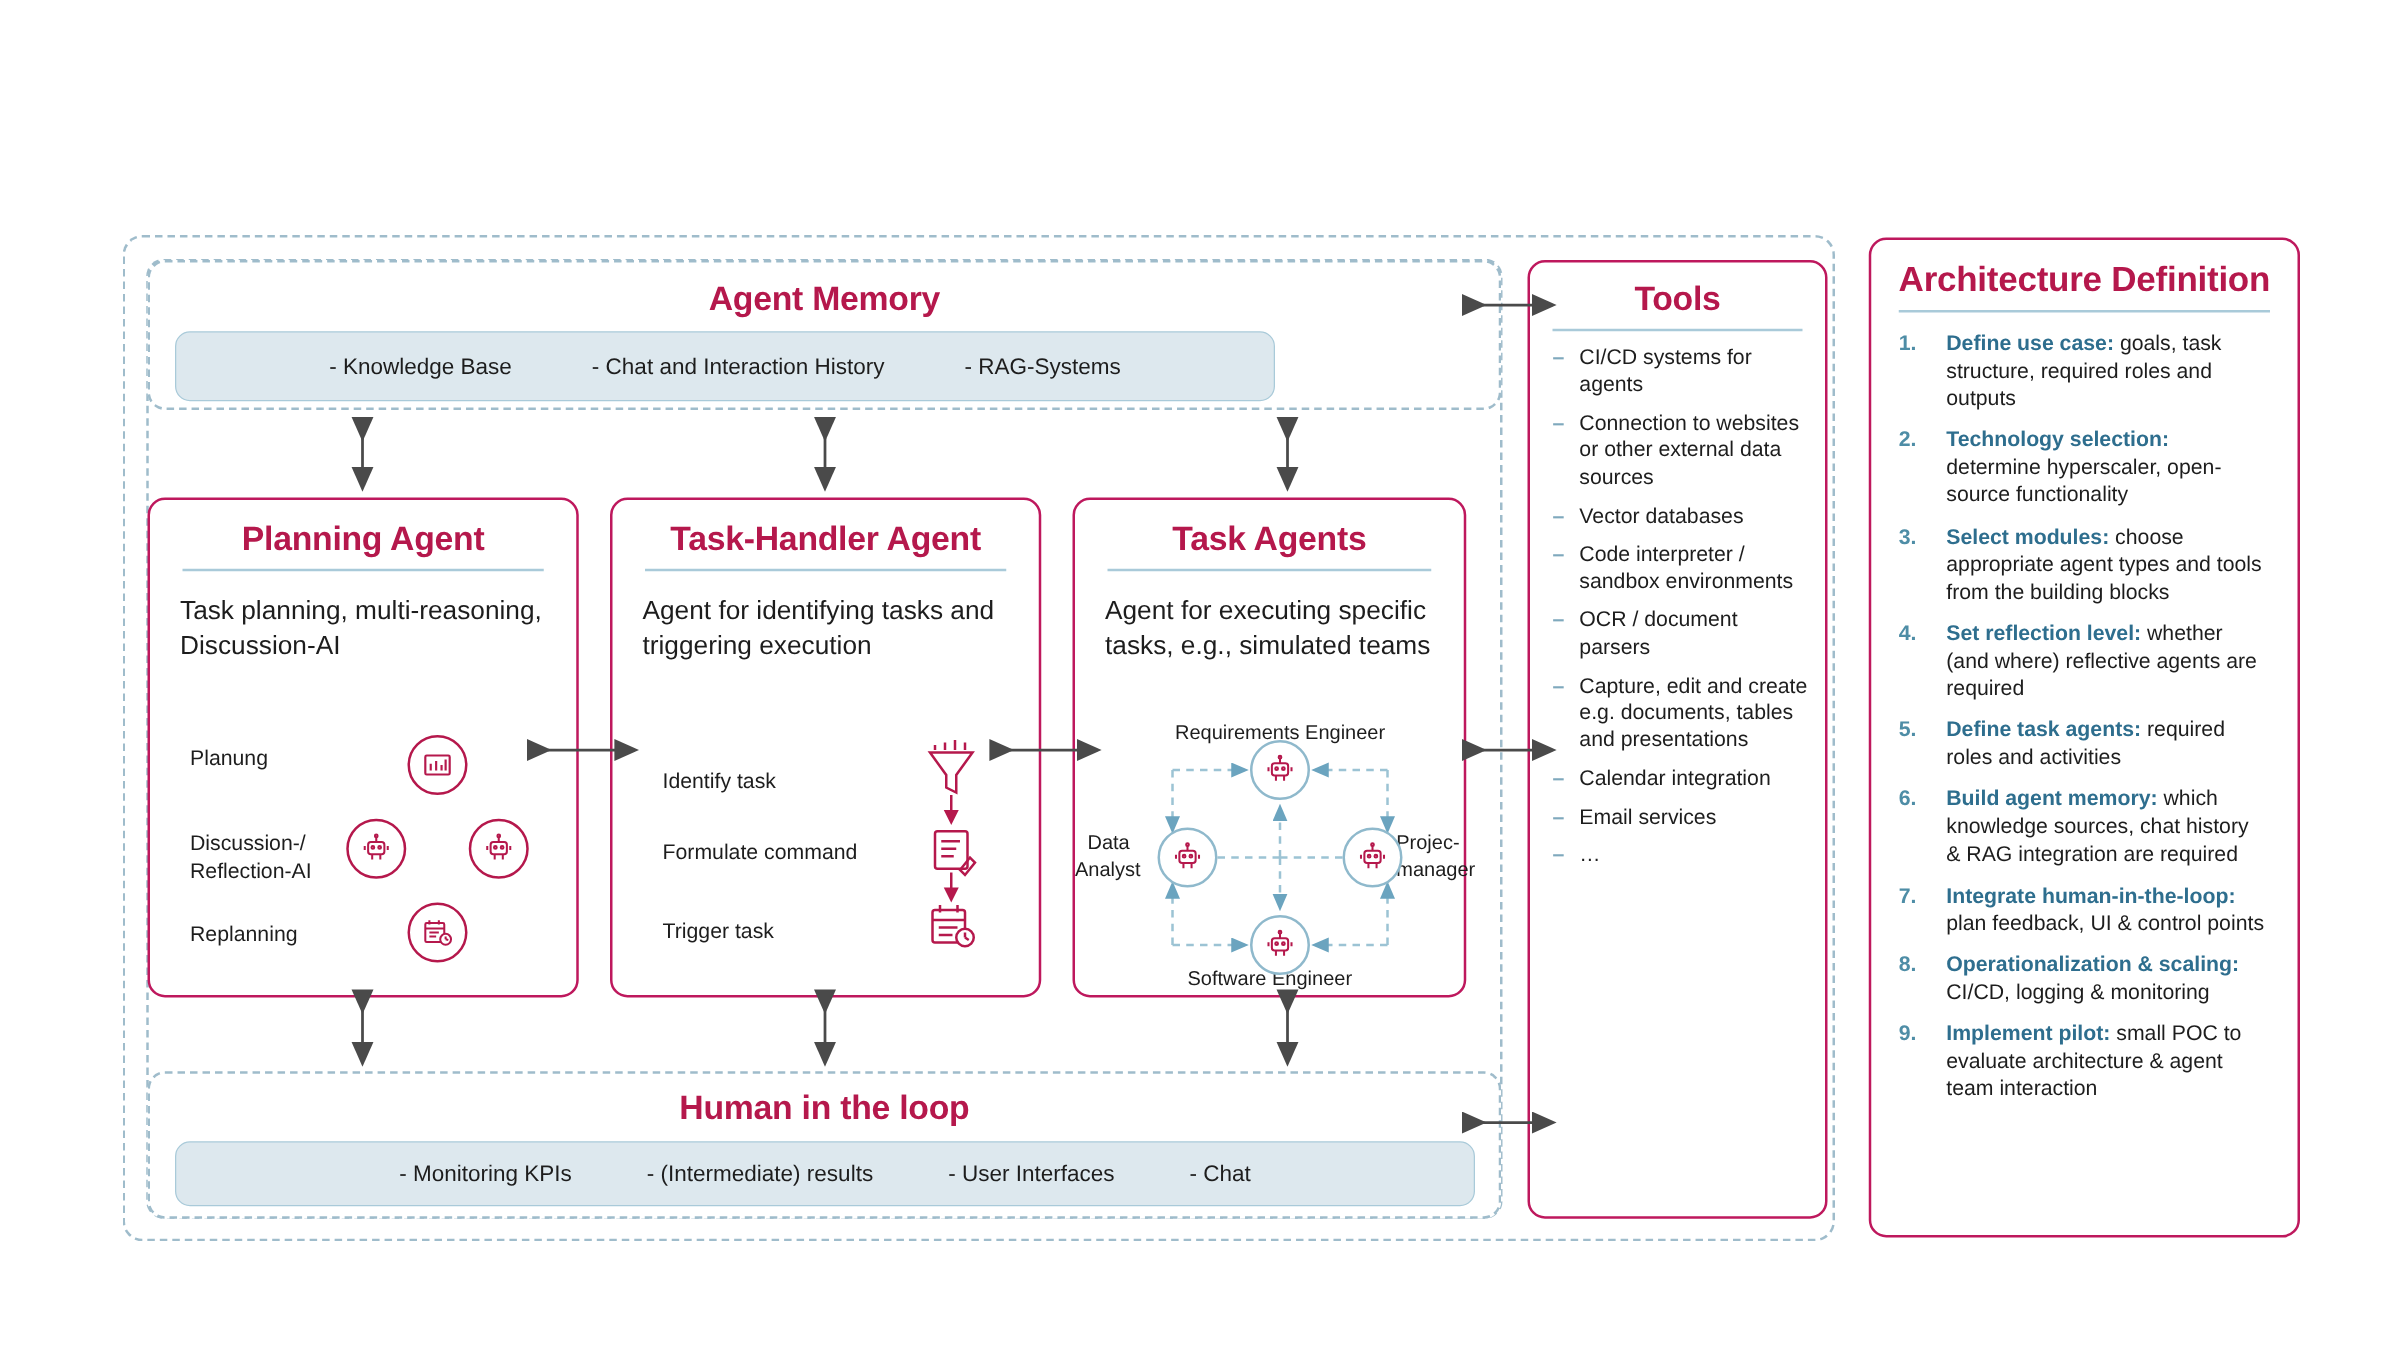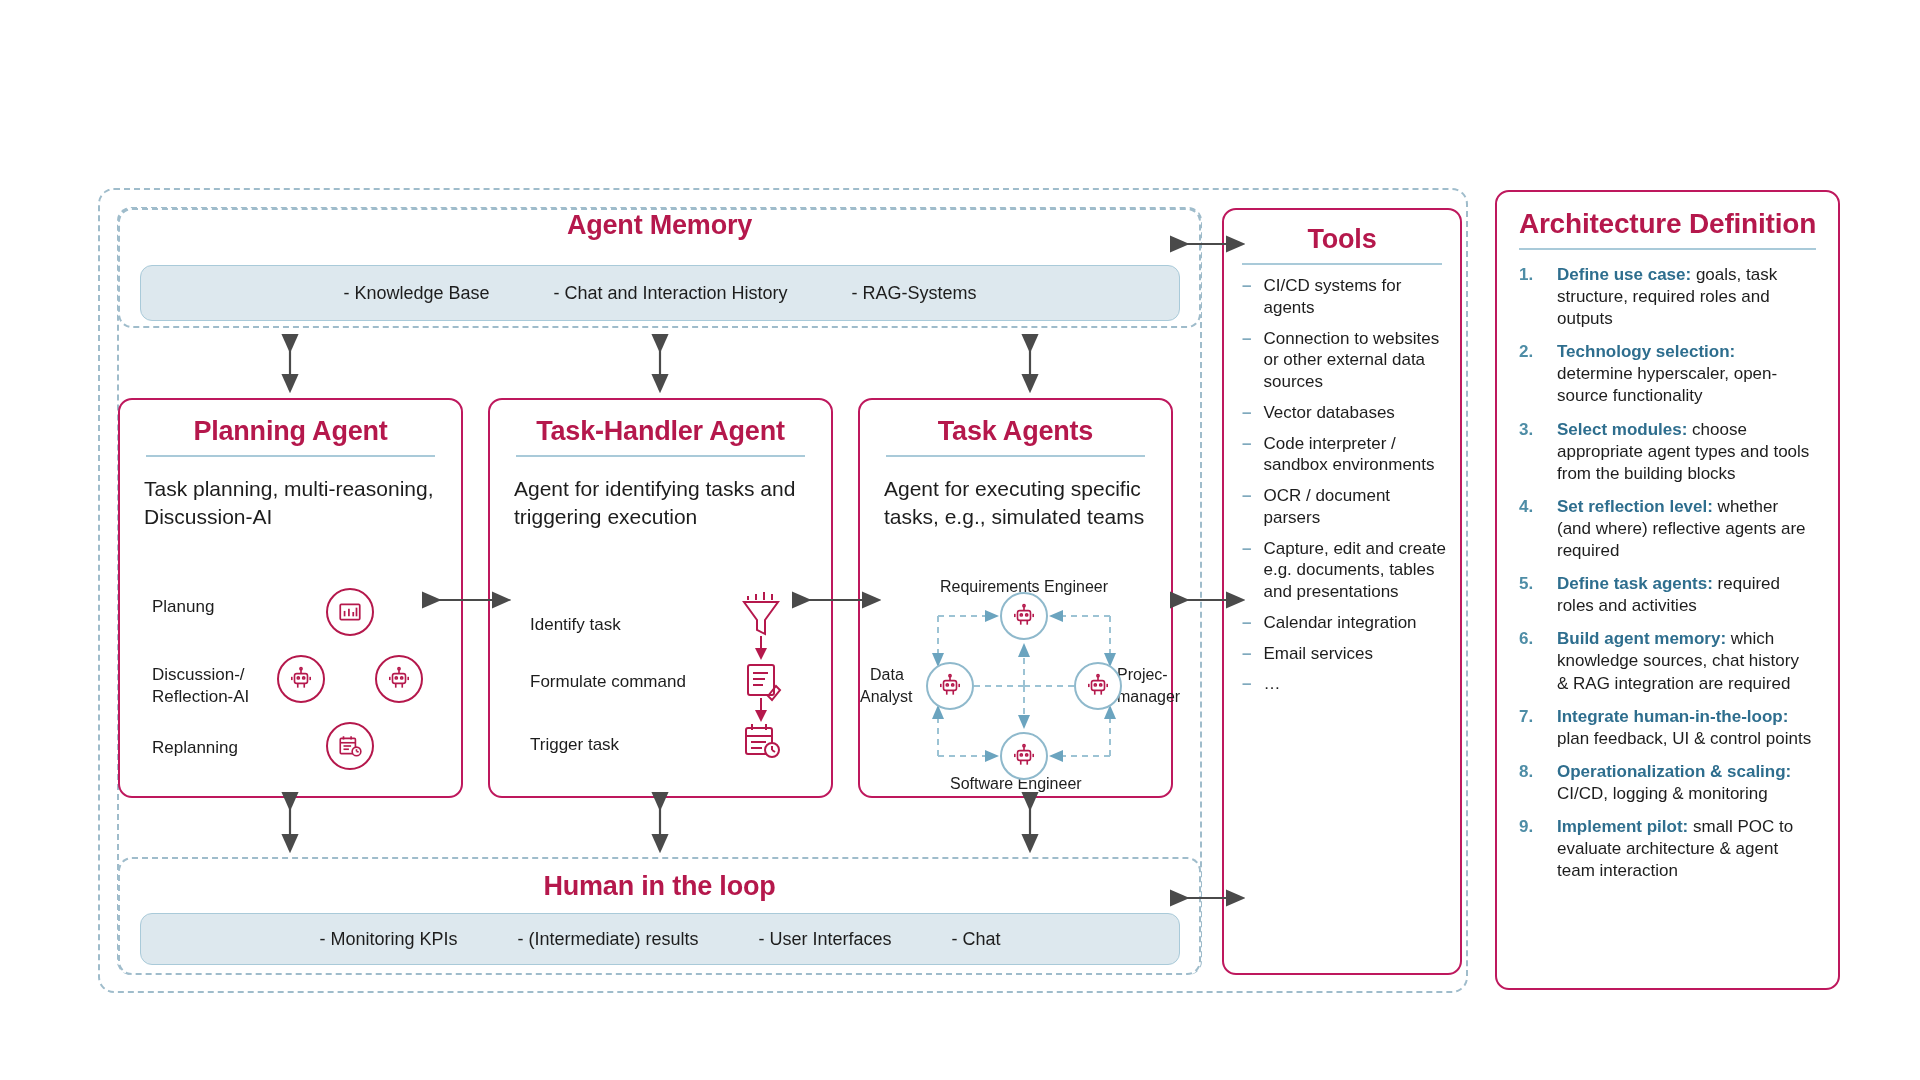--- a/index.html
+++ b/index.html
@@ -144,23 +144,23 @@
 </style>
 </head>
 <body>
 
 <div class="canvas">
 
   <div class="outer-frame"></div>
   <div class="inner-frame"></div>
 
   <div class="card-dashed" style="left:118px; top:208px; width:1083px; height:120px;">
-    <div class="card-title" style="">Agent Memory</div>
-  </div>
-  <div class="band" style="left:140px; top:265px; width:1040px; height:56px;">
+    <div class="card-title" style="margin-top:14px;">Agent Memory</div>
+  </div>
+  <div class="band" style="left:140px; top:265px; width:880px; height:56px;">
     <span>- Knowledge Base</span>
     <span>- Chat and Interaction History</span>
     <span>- RAG-Systems</span>
   </div>
 
   <div class="card" style="left:118px; top:398px; width:345px; height:400px;">
     <div class="card-title" style="margin-top:16px;">Planning Agent</div>
     <div class="title-rule"></div>
     <div class="card-desc" style="margin-top:18px;">Task planning, multi-reasoning, Discussion-AI</div>
 

